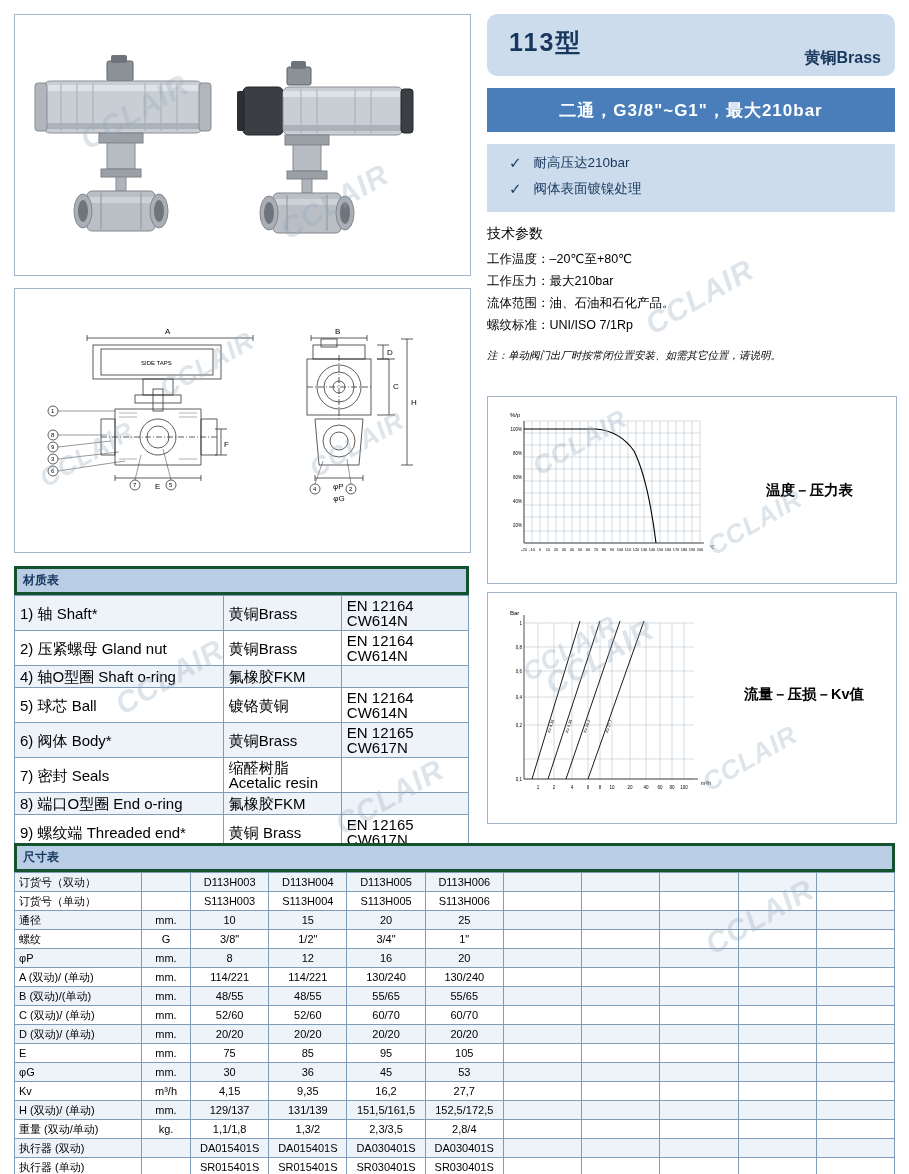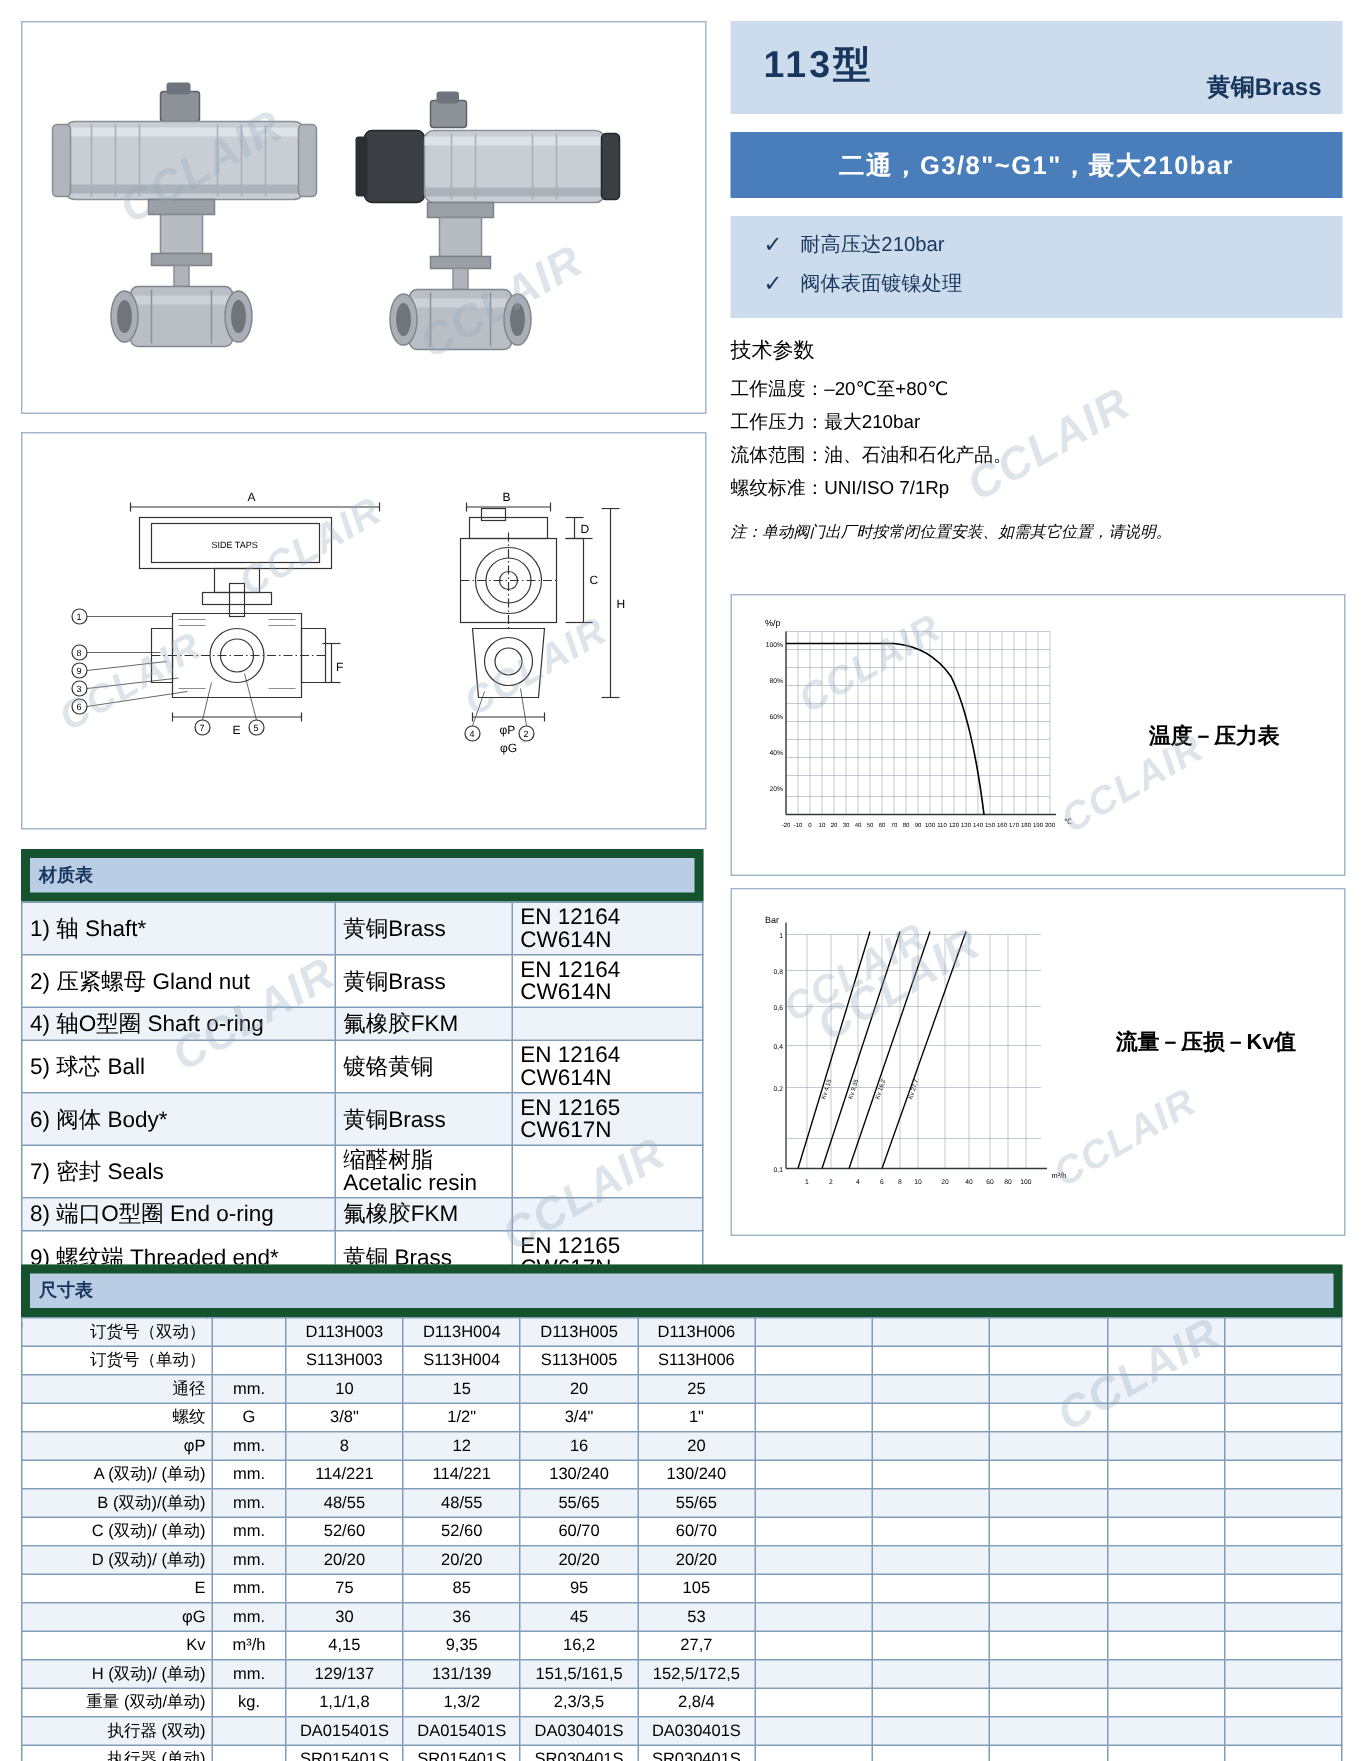--- a/index.html
+++ b/index.html
@@ -5,32 +5,32 @@
   html,body{margin:0;padding:0;background:#ffffff;}
   body{width:909px;height:1174px;font-family:"Liberation Sans","DejaVu Sans",sans-serif;color:#000;position:relative;overflow:hidden;}
   .page{position:relative;width:909px;height:1174px;}
 
   
   .photo-box{position:absolute;left:14px;top:14px;width:455px;height:260px;border:1px solid #9fb6cc;background:#fff;overflow:hidden;}
   .draw-box{position:absolute;left:14px;top:288px;width:455px;height:263px;border:1px solid #9fb6cc;background:#fff;overflow:hidden;}
 
   
   .mat-wrap{position:absolute;left:14px;top:566px;width:455px;}
-  .tbl-title{background:#b9cde4;border:6px solid #14532d;font-size:12px;font-weight:bold;padding:3px 6px;color:#17375e;}
+  .tbl-title{background:#b9cde4;border:3px solid #14532d;font-size:12px;font-weight:bold;padding:3px 6px;color:#17375e;}
   table.mat{border-collapse:collapse;width:100%;font-size:15px;border-radius:26px;}
   table.mat td{border:1px solid #7f9db9;padding:2px 5px;height:17px;line-height:15px;}
   table.mat tr:nth-child(odd) td{background:#eef3f9;}
   table.mat tr:nth-child(even) td{background:#ffffff;}
   table.mat td.c1{width:46%;}
   table.mat td.c2{width:26%;}
   table.mat td.c3{width:28%;}
   .mat-note{font-size:10.5px;margin-top:22px;color:#000;}
 
   
-  .hdr{position:absolute;left:487px;top:14px;width:408px;height:62px;background:#ccdcec;}
+  .hdr{position:absolute;left:487px;top:14px;width:408px;height:62px;background:#ccdcec;border-radius:10px;}
   .hdr .t1{position:absolute;left:22px;top:12px;font-size:25px;font-weight:bold;letter-spacing:2px;color:#17375e;}
   .hdr .t2{position:absolute;right:14px;top:34px;font-size:16px;font-weight:bold;color:#17375e;}
 
   .subhdr{position:absolute;left:487px;top:88px;width:408px;height:44px;background:#4a7ebb;color:#fff;
           display:flex;align-items:center;justify-content:center;font-size:17px;font-weight:bold;letter-spacing:1px;}
 
   .feat{position:absolute;left:487px;top:144px;width:408px;height:68px;background:#ccdcec;padding:10px 0 0 0;box-sizing:border-box;}
   .feat .row{display:flex;align-items:center;font-size:13.5px;color:#17375e;margin:0 0 8px 22px;}
   .feat .chk{color:#17375e;font-size:15px;margin-right:12px;font-weight:bold;}
 
@@ -40,21 +40,21 @@
 
   .chart-box{position:absolute;left:487px;top:396px;width:408px;height:186px;border:1px solid #9fb6cc;background:#fff;}
   .chart-box2{position:absolute;left:487px;top:592px;width:408px;height:230px;border:1px solid #9fb6cc;background:#fff;}
   .chart-label{position:absolute;font-size:14.5px;color:#000;font-weight:bold;}
   .chart-desc{position:absolute;font-size:10.5px;color:#000;line-height:16px;}
 
   
   .dim-wrap{position:absolute;left:14px;top:843px;width:881px;}
   table.dim{border-collapse:collapse;width:100%;font-size:11px;table-layout:fixed;}
   table.dim td{border:1px solid #7f9db9;height:16px;line-height:14px;padding:1px 4px;text-align:center;}
-  table.dim td.lbl{text-align:right;width:118px;}
+  table.dim td.lbl{text-align:left;width:118px;}
   table.dim td.unit{width:40px;}
   table.dim tr:nth-child(odd) td{background:#eef3f9;}
   table.dim tr:nth-child(even) td{background:#ffffff;}
 
   
   .wm{position:absolute;color:rgba(150,170,190,.32);font-size:30px;font-weight:bold;font-style:italic;
       transform:rotate(-30deg);pointer-events:none;letter-spacing:1px;white-space:nowrap;}
 
   
   svg{display:block;}

